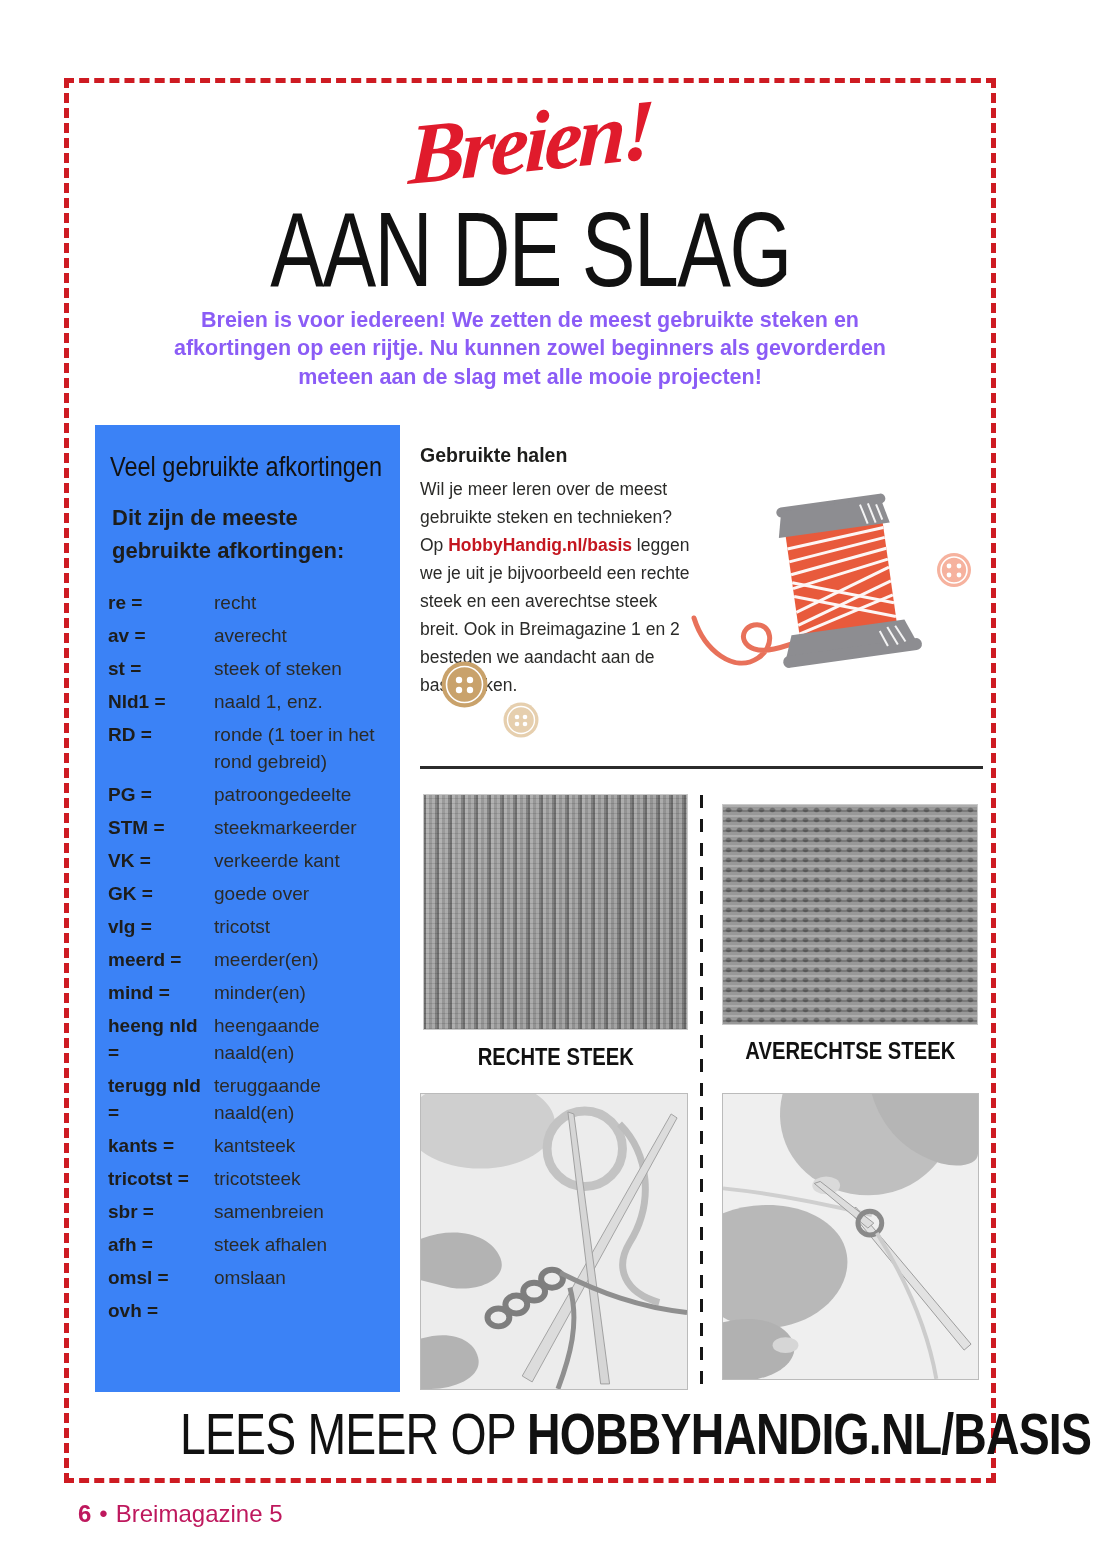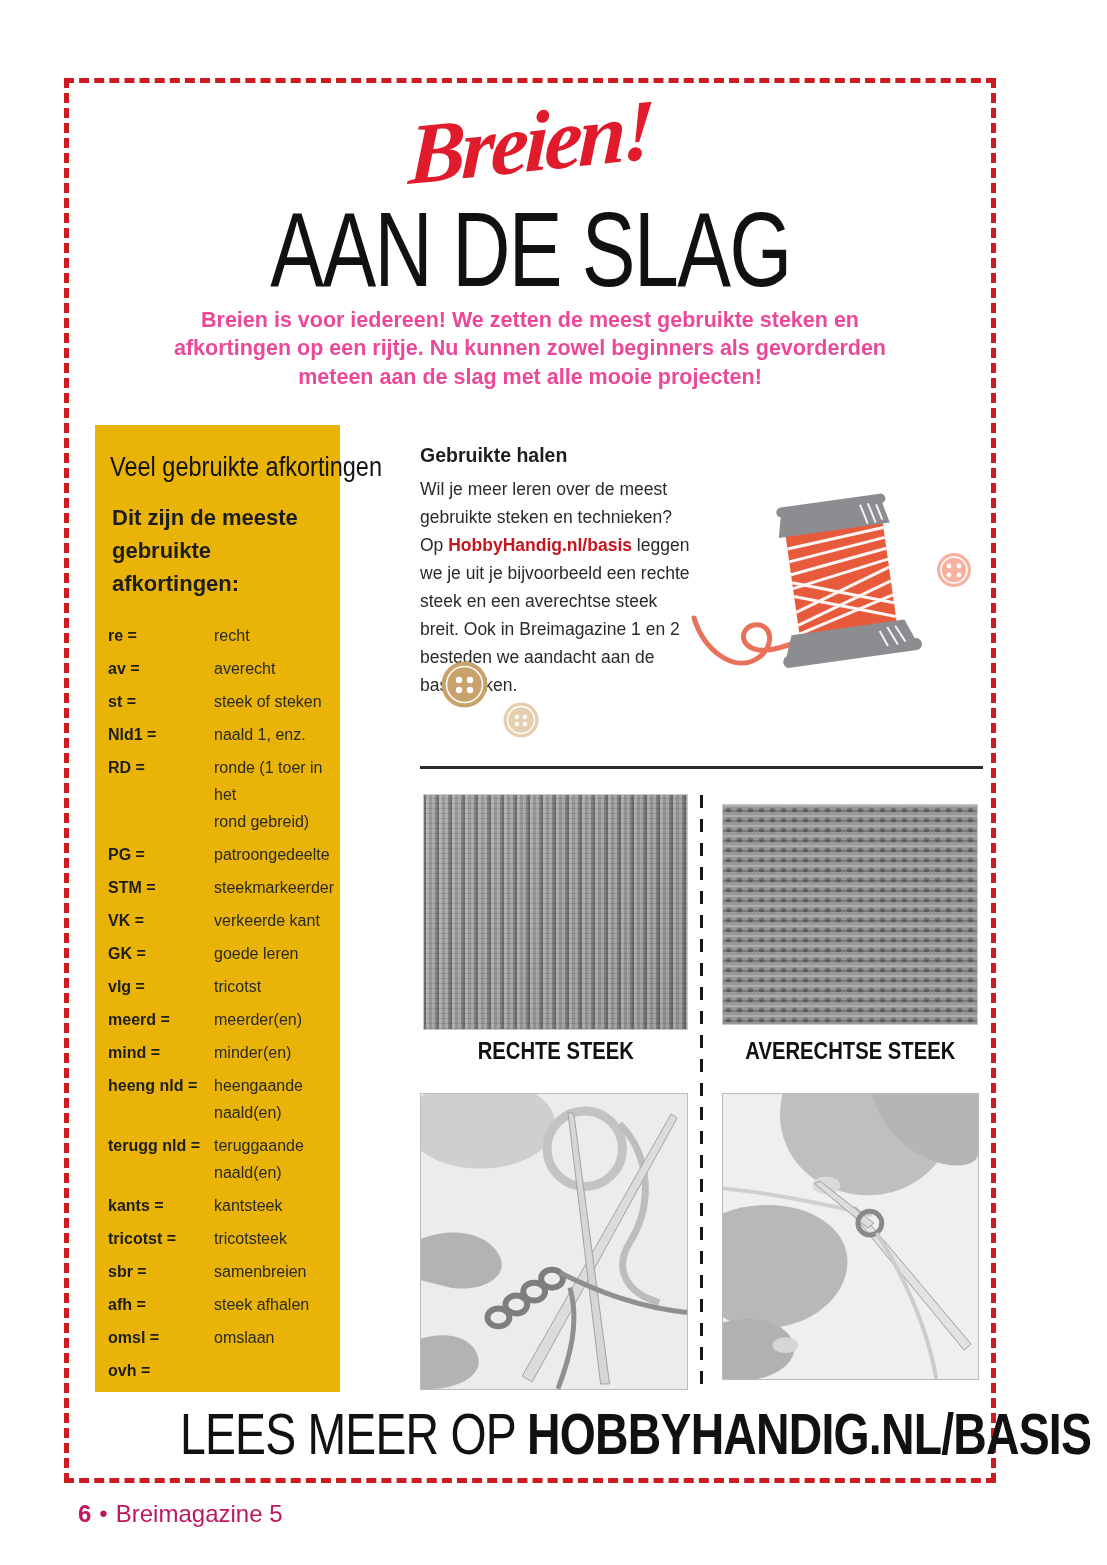--- a/index.html
+++ b/index.html
@@ -20,32 +20,32 @@
     display:inline-block;font-family:"Liberation Serif", serif;font-style:italic;font-weight:700;
     font-size:86px;color:#e01b2c;transform:rotate(-6deg) skewX(-8deg);letter-spacing:-4px;
   }
   #main-title{left:66px;top:196px;width:928px;text-align:center;line-height:1;}
   #main-title span{
     display:inline-block;font-size:106px;font-weight:400;letter-spacing:-2px;color:#111;
     transform:scaleX(0.76);transform-origin:center;white-space:nowrap;
   }
   #intro{
     left:66px;top:306px;width:928px;text-align:center;
-    font-size:21.5px;font-weight:700;line-height:1.32;color:#ec4899;
+    font-size:21.5px;font-weight:700;line-height:1.32;color:#8b5cf6;
   }
 
   
   #abbr-panel{
-    left:95px;top:425px;width:245px;height:967px;background:#eab308;
+    left:95px;top:425px;width:305px;height:967px;background:#3b82f6;
     box-sizing:border-box;padding:20px 14px 0 13px;
   }
   #abbr-title{font-size:28px;font-weight:400;letter-spacing:0;color:#111;
     transform:scaleX(0.84);transform-origin:left center;white-space:nowrap;margin:6px 0 18px 2px;}
   #abbr-subtitle{font-size:22px;font-weight:700;line-height:1.5;margin:0 0 22px 4px;}
-  .abbr-row{display:flex;margin-bottom:6px;font-size:16px;line-height:27px;}
+  .abbr-row{display:flex;margin-bottom:6px;font-size:19px;line-height:27px;}
   .abbr-term{width:106px;flex:0 0 106px;font-weight:700;}
   .abbr-def{flex:1;color:#2a2a28;}
 
   
   #steken{left:420px;top:444px;width:272px;}
   #steken-title{font-size:19.5px;font-weight:700;margin:0 0 8px 0;}
   #steken-text{font-size:17.5px;line-height:28px;color:#2a2a28;}
   .red-link{color:#c4161f;font-weight:700;text-decoration:none;cursor:pointer;}
 
   
@@ -76,21 +76,21 @@
     background-color:#989898;
     background-image:
       radial-gradient(ellipse 5px 4px at 50% 50%, rgba(0,0,0,.28) 0 40%, transparent 70%),
       repeating-linear-gradient(180deg, rgba(255,255,255,.20) 0 2px, transparent 2px 5px,
         rgba(0,0,0,.20) 5px 7px, transparent 7px 10px);
     background-size:11px 10px, auto;
   }
   .swatch-label{top:1038px;text-align:center;font-weight:700;}
   .swatch-label span{display:inline-block;font-size:23px;letter-spacing:0;color:#111;
     transform:scaleX(0.88);transform-origin:center;white-space:nowrap;}
-  #label-left{left:423px;width:265px;}
+  #label-left{left:423px;width:265px;margin-top:6px;}
   #label-right{left:722px;width:256px;}
 
   
   #photo-left{left:420px;top:1093px;width:268px;height:297px;border:1px solid #bbb;box-sizing:border-box;background:#ececec;}
   #photo-right{left:722px;top:1093px;width:257px;height:287px;border:1px solid #bbb;box-sizing:border-box;background:#efefef;}
   #photo-left svg,#photo-right svg,#spool-illo svg{display:block;width:100%;height:100%;}
 
   
   #banner{left:66px;top:1404px;width:928px;text-align:left;line-height:1.05;}
   #banner .wrap{display:inline-block;transform:scaleX(0.8);transform-origin:center;white-space:nowrap;font-size:58px;color:#111;}
@@ -154,21 +154,21 @@
     <div class="abbr-row">
         <div class="abbr-term">STM =</div>
         <div class="abbr-def">steekmarkeerder</div>
       </div>
     <div class="abbr-row">
         <div class="abbr-term">VK =</div>
         <div class="abbr-def">verkeerde kant</div>
       </div>
     <div class="abbr-row">
         <div class="abbr-term">GK =</div>
-        <div class="abbr-def">goede leren</div>
+        <div class="abbr-def">goede over</div>
       </div>
     <div class="abbr-row">
         <div class="abbr-term">vlg =</div>
         <div class="abbr-def">tricotst</div>
       </div>
     <div class="abbr-row">
         <div class="abbr-term">meerd =</div>
         <div class="abbr-def">meerder(en)</div>
       </div>
     <div class="abbr-row">

